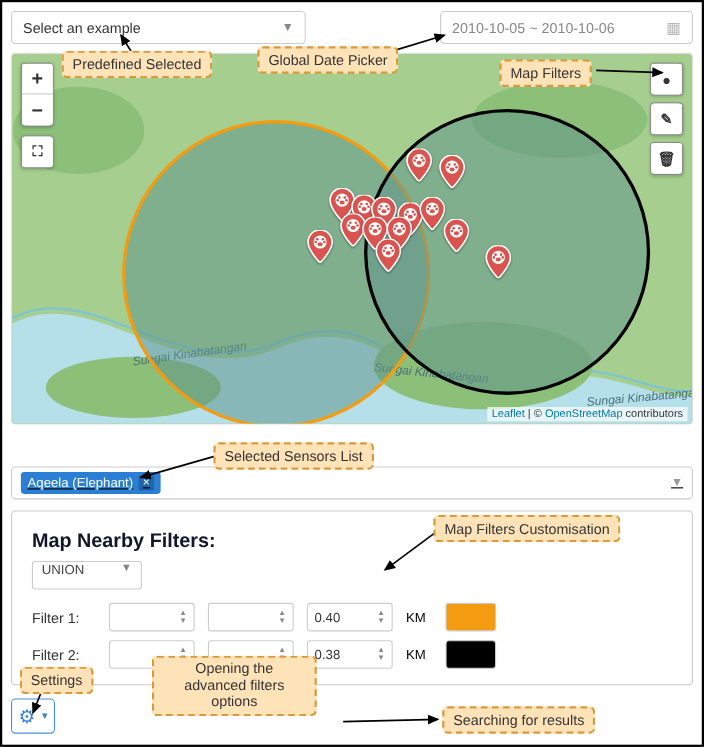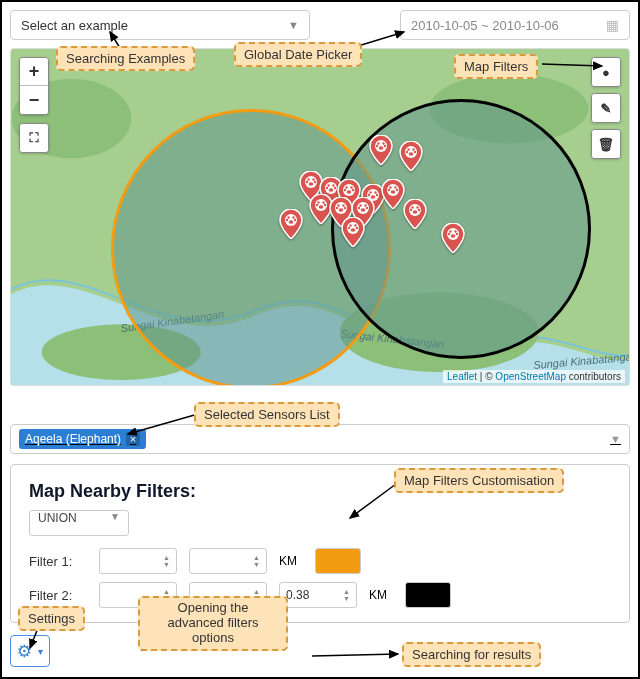--- a/index.html
+++ b/index.html
@@ -1,20 +1,20 @@
 <!DOCTYPE html>
 <html><head>
 <meta charset="utf-8">
 <style>
   * { box-sizing: border-box; font-family: -apple-system, BlinkMacSystemFont, "Segoe UI", Arial, sans-serif; }
   body { margin: 0; width: 640px; height: 679px; background: #fff; border: 2px solid #000; position: relative; overflow: hidden; }
   
   
   .topbar { position: absolute; left: 8px; top: 8px; right: 8px; display: flex; gap: 60px; }
-  .select-example { width: 300px; height: 30px; border: 1px solid #ccc; border-radius: 4px; background: #fff; display: flex; align-items: center; justify-content: space-between; padding: 0 10px; font-size: 13px; color: #333; cursor: pointer; text-align: right; }
+  .select-example { width: 268px; height: 30px; border: 1px solid #ccc; border-radius: 4px; background: #fff; display: flex; align-items: center; justify-content: space-between; padding: 0 10px; font-size: 13px; color: #333; cursor: pointer; text-align: right; }
   .select-example .chev { color: #888; font-size: 11px; }
   .date-picker { width: 230px; height: 30px; border: 1px solid #ccc; border-radius: 4px; background: #fff; display: flex; align-items: center; justify-content: space-between; padding: 0 10px; font-size: 13px; color: #888; cursor: pointer; margin-left: auto; }
   .date-picker .cal { color: #bbb; font-size: 14px; }
   
   
   .map { position: absolute; left: 8px; top: 46px; right: 8px; height: 338px; background: #a6cf8f; border: 1px solid #ddd; border-radius: 4px; overflow: hidden; }
   .map svg.basemap { position: absolute; left:0; top:0; width:100%; height:100%; }
   .attribution { position: absolute; right: 4px; bottom: 2px; font-size: 10px; background: rgba(255,255,255,0.7); padding: 1px 4px; color: #333; }
   .attribution a { color: #0078a8; text-decoration: none; }
   
@@ -305,20 +305,27 @@
             <span>▼</span>
           </span>
         </div>
         <div class="spin">
           <span></span>
           <span class="arrows">
             <span>▲</span>
             <span>▼</span>
           </span>
         </div>
+        <div class="spin">
+          <span>0.40</span>
+          <span class="arrows">
+            <span>▲</span>
+            <span>▼</span>
+          </span>
+        </div>
         <span class="unit">KM</span>
         <div class="color-sw" style="background:#f39c12"></div>
       </div>
       <div class="filter-row">
         <span style="width:58px">Filter 2:</span>
         <div class="spin">
           <span></span>
           <span class="arrows">
             <span>▲</span>
             <span>▼</span>
@@ -344,21 +351,21 @@
     </div>
 </div>
 
 <div class="bottom-bar">
   <div class="btn icon-only">
     <span>⚙</span>
     <span class="chev">▾</span>
   </div>
 </div>
 
-<div class="annot" style="left:54px; top:44px;">Searching Examples</div>
+<div class="annot" style="left:54px; top:44px;">Predefined Selected</div>
 <div class="annot" style="left:232px; top:40px;">Global Date Picker</div>
 <div class="annot" style="left:452px; top:52px;">Map Filters</div>
 <div class="annot" style="left:192px; top:400px;">Selected Sensors List</div>
 <div class="annot" style="left:392px; top:466px;">Map Filters Customisation</div>
 <div class="annot" style="left:16px; top:604px;">Settings</div>
 <div class="annot" style="left:136px; top:594px; white-space:normal; width:150px; text-align:center; line-height:1.15;">Opening the advanced filters options</div>
 <div class="annot" style="left:400px; top:640px;">Searching for results</div>
 
 <svg class="arrow" style="left:0; top:0; width:640px; height:679px;">
   <defs>

